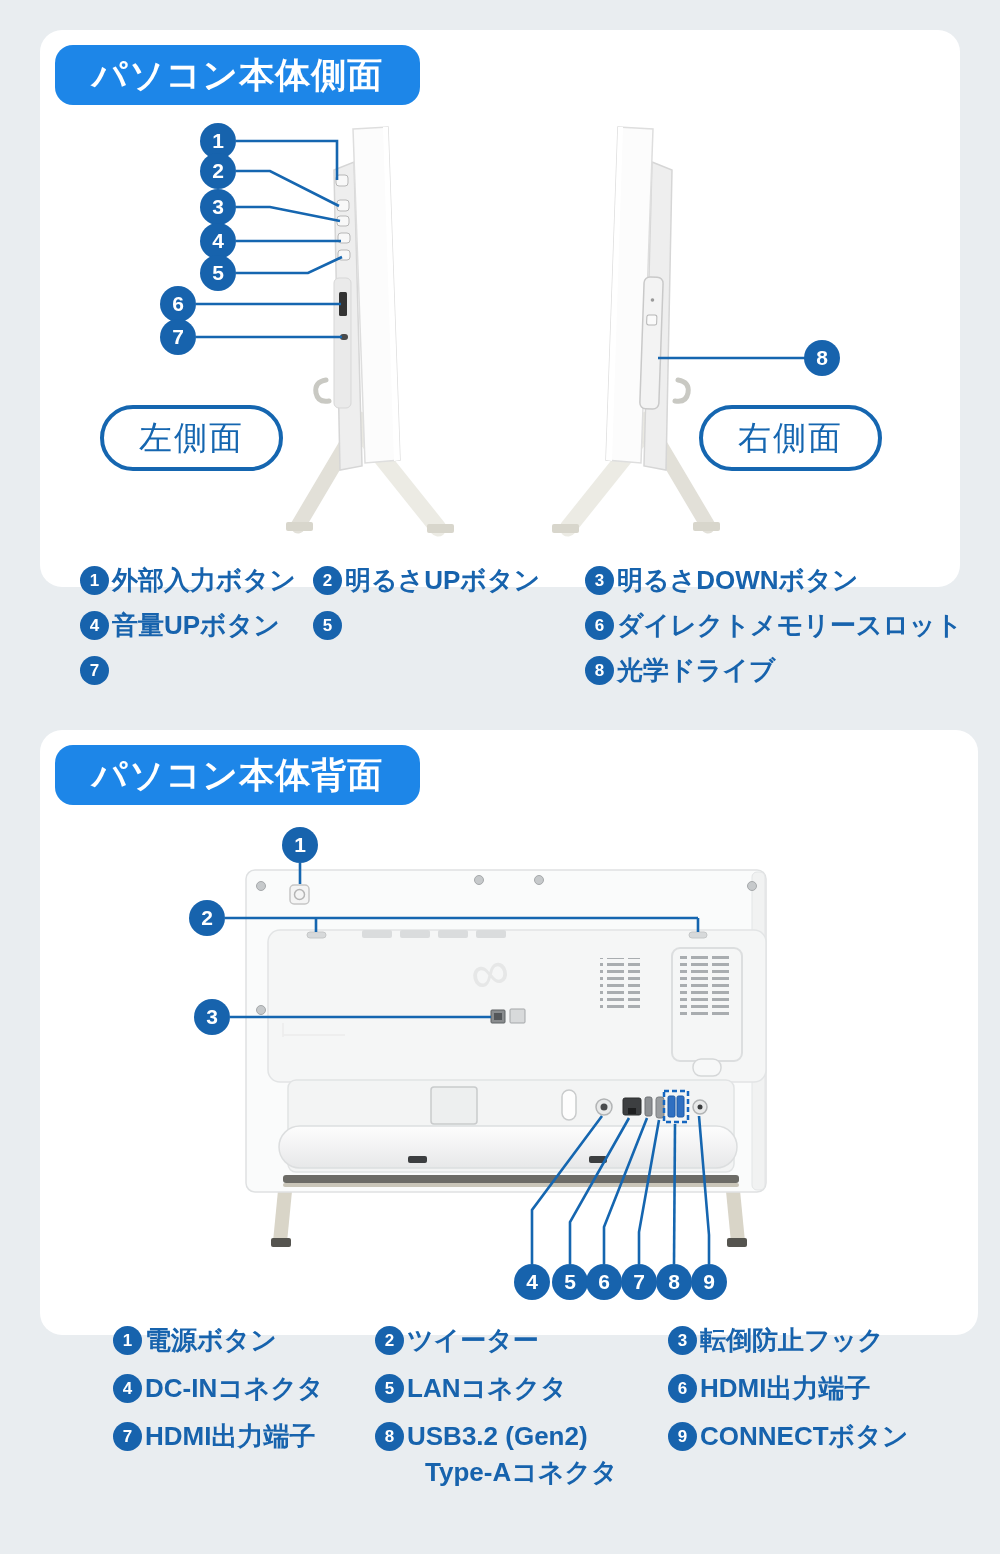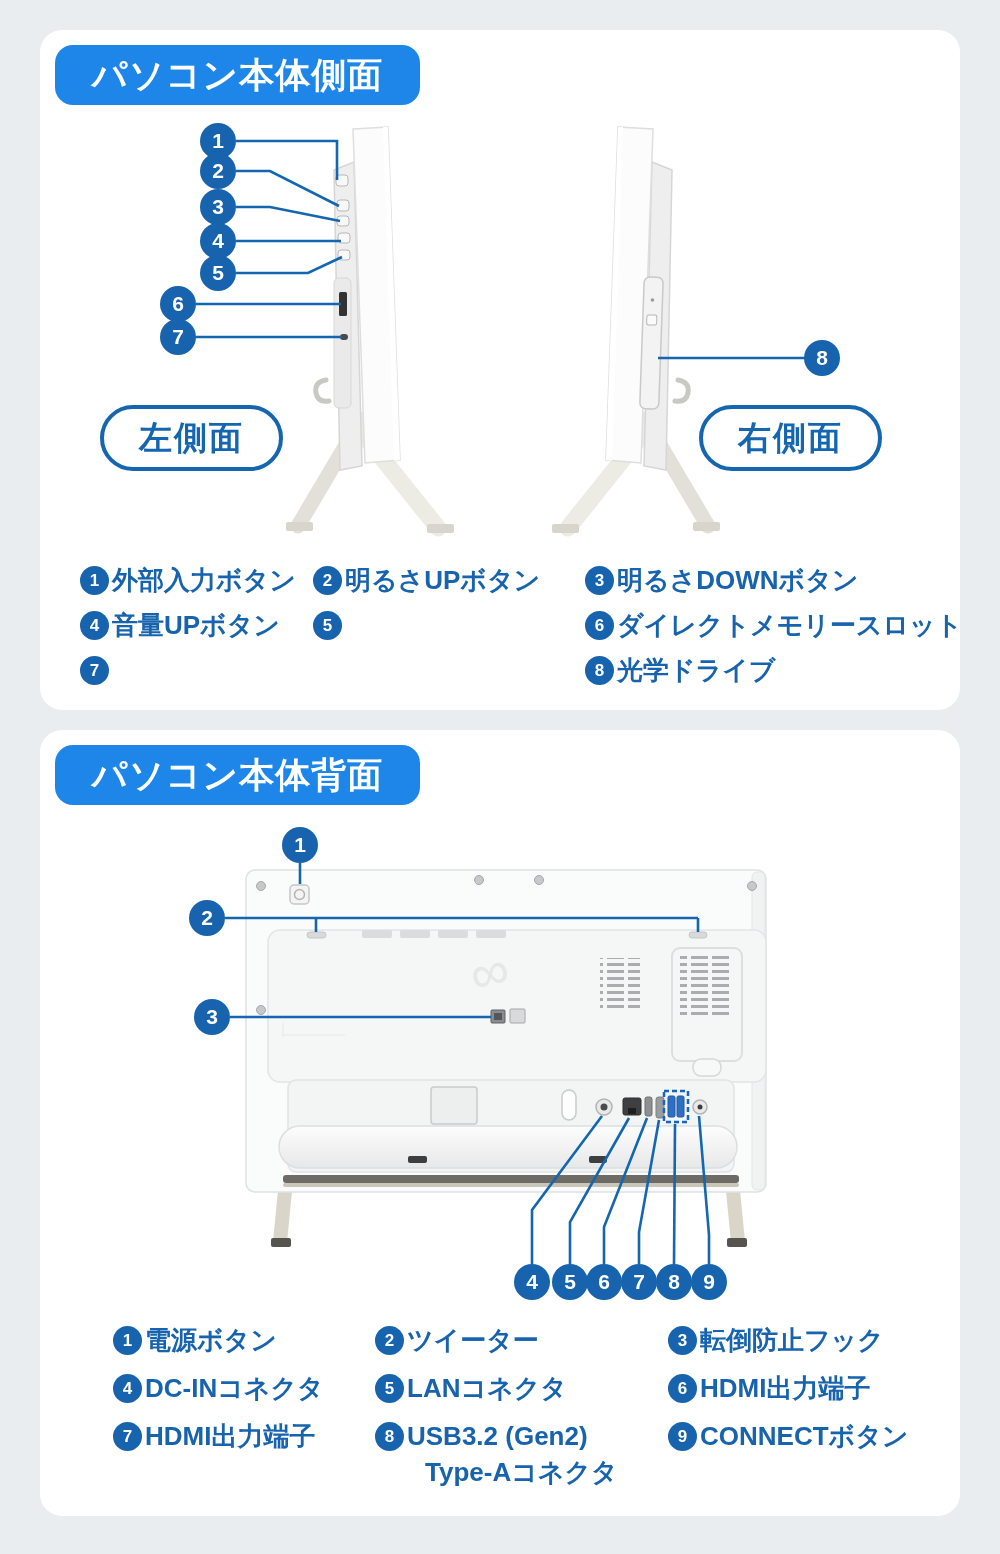--- a/index.html
+++ b/index.html
@@ -4,36 +4,36 @@
 <style>
   html,body{margin:0;padding:0;}
   body{
     width:1000px;height:1554px;position:relative;overflow:hidden;
     background:#e9edf0;
     font-family:"Liberation Sans","DejaVu Sans",sans-serif;
   }
   .card{
     position:absolute;left:40px;width:920px;background:#ffffff;border-radius:22px;
   }
-  #card-side{top:30px;height:680px;}
-  #card-back{top:730px;height:786px;}
+  #card-side{top:30px;height:557px;}
+  #card-back{top:730px;height:605px;padding-left:18px;}
   .badge{
     position:absolute;left:15px;top:15px;width:365px;height:60px;border-radius:18px;
     background:#1d86e8;color:#ffffff;font-size:35px;font-weight:700;
     display:flex;align-items:center;justify-content:center;letter-spacing:1px;
   }
   .artsvg{position:absolute;left:0;top:0;pointer-events:none;}
   .co{
     position:absolute;width:36px;height:36px;border-radius:50%;
     background:#1763ad;color:#fff;font-size:21px;font-weight:700;
     display:flex;align-items:center;justify-content:center;z-index:3;
   }
   .pill{
     position:absolute;width:175px;height:58px;border:4px solid #1566b0;border-radius:34px;
-    background:#ffffff;color:#1566b0;font-size:33px;font-weight:700;
+    background:#ffffff;color:#1566b0;font-size:33px;font-weight:400;
     display:flex;align-items:center;justify-content:center;z-index:3;letter-spacing:2px;
   }
   .legend{
     position:absolute;display:grid;z-index:3;
     color:#1763ad;font-weight:700;font-size:26px;line-height:36px;
   }
   #legend-side{left:40px;top:532px;grid-template-columns:233px 272px 1fr;row-gap:9px;}
   #legend-back{left:73px;top:592px;grid-template-columns:262px 293px 1fr;row-gap:12px;}
   .li{display:flex;align-items:flex-start;white-space:nowrap;}
   .li .n{

